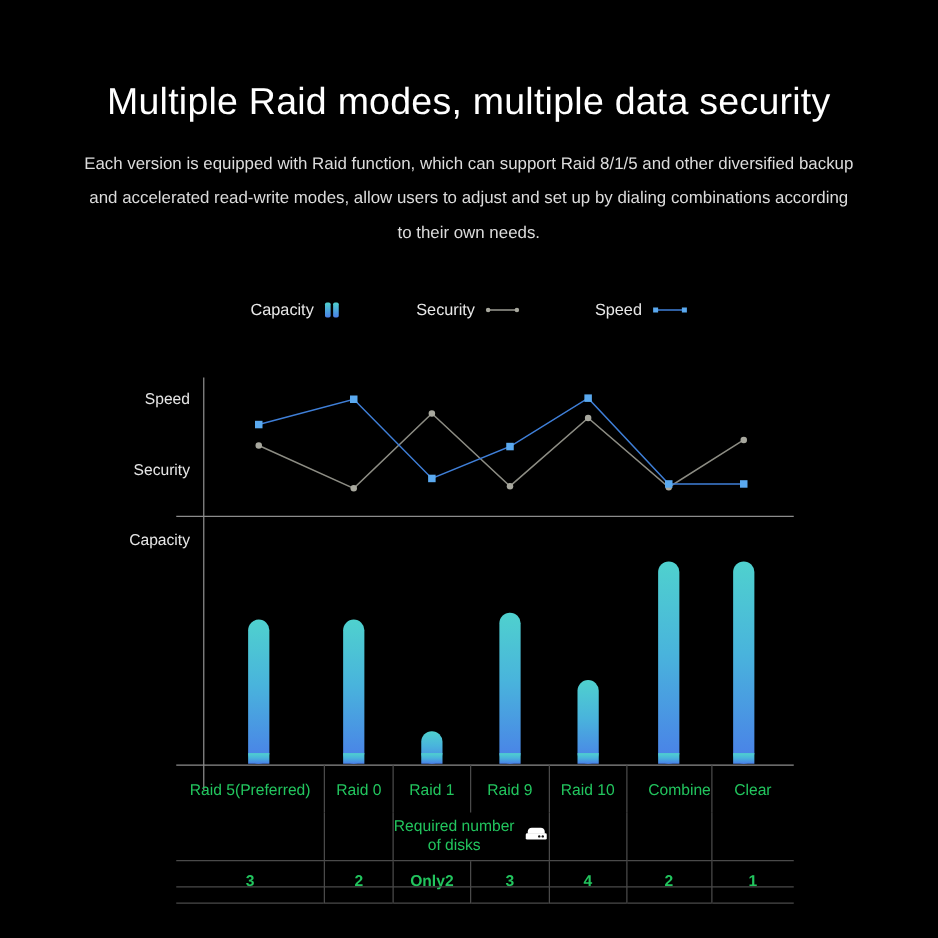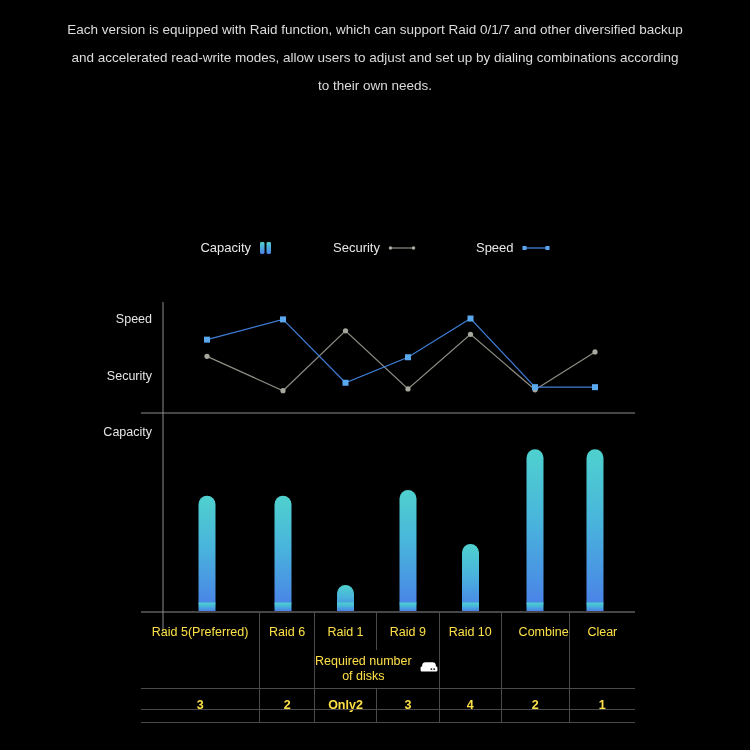--- a/index.html
+++ b/index.html
@@ -59,21 +59,21 @@
 
   
   #table-wrap {
     position: absolute;
     left: 141px; top: 612px;
     width: 494px;
   }
   table#spec-table {
     width: 100%;
     border-collapse: collapse;
-    color: #fde047;
+    color: #22c55e;
     font-size: 12.5px;
   }
   #spec-table td {
     border-right: 1px solid #4a4a4a;
     text-align: center;
     vertical-align: middle;
     padding: 0;
   }
   #spec-table td:last-child { border-right: none; }
   #spec-table tr.row-head td { height: 38px; padding-top: 2px; }
@@ -89,21 +89,22 @@
     position: absolute; left: 141px; top: 709px;
     width: 494px; height: 1px; background: #4a4a4a;
   }
 </style>
 </head>
 <body>
 
 <div id="page">
 
   <div id="header">
-    <div id="subtitle">Each version is equipped with Raid function, which can support Raid 0/1/7 and other diversified backup and accelerated read-write modes, allow users to adjust and set up by dialing combinations according to their own needs.</div>
+    <div id="title">Multiple Raid modes, multiple data security</div>
+    <div id="subtitle">Each version is equipped with Raid function, which can support Raid 8/1/5 and other diversified backup and accelerated read-write modes, allow users to adjust and set up by dialing combinations according to their own needs.</div>
   </div>
 
   <div id="legend">
     <div class="legend-item">
       <span>Capacity</span>
       <span class="legend-icon">
         <svg width="14" height="14" viewBox="0 0 14 14">
           <defs>
             <linearGradient id="lgBar" x1="0" y1="0" x2="0" y2="1">
               <stop offset="0%" stop-color="#4FD1CE"></stop>
@@ -194,21 +195,21 @@
         <rect x="532" y="384.16" width="6" height="6" fill="#5aa9ef"></rect>
         <rect x="592" y="384.16" width="6" height="6" fill="#5aa9ef"></rect>
       </g>
   </svg>
 
   <div id="table-wrap">
     <table id="spec-table">
       <tbody>
         <tr class="row-head" id="row-headers">
             <td style="width: 119px;">Raid 5(Preferred)</td>
-            <td style="width: 55px;">Raid 6</td>
+            <td style="width: 55px;">Raid 0</td>
             <td style="width: 62px;">Raid 1</td>
             <td style="width: 63px;">Raid 9</td>
             <td style="width: 62px;">Raid 10</td>
             <td style="width: 67px; padding-left: 17px;">Combine</td>
             <td style="width: 66px; margin-top: 22px;">Clear</td>
           </tr>
         <tr class="row-note" id="row-note">
             <td class="note-cell" style="width: 119px;"></td>
             <td class="note-cell" style="width: 55px;"></td>
             <td class="note-cell" colspan="2" style="width: 125px;">

